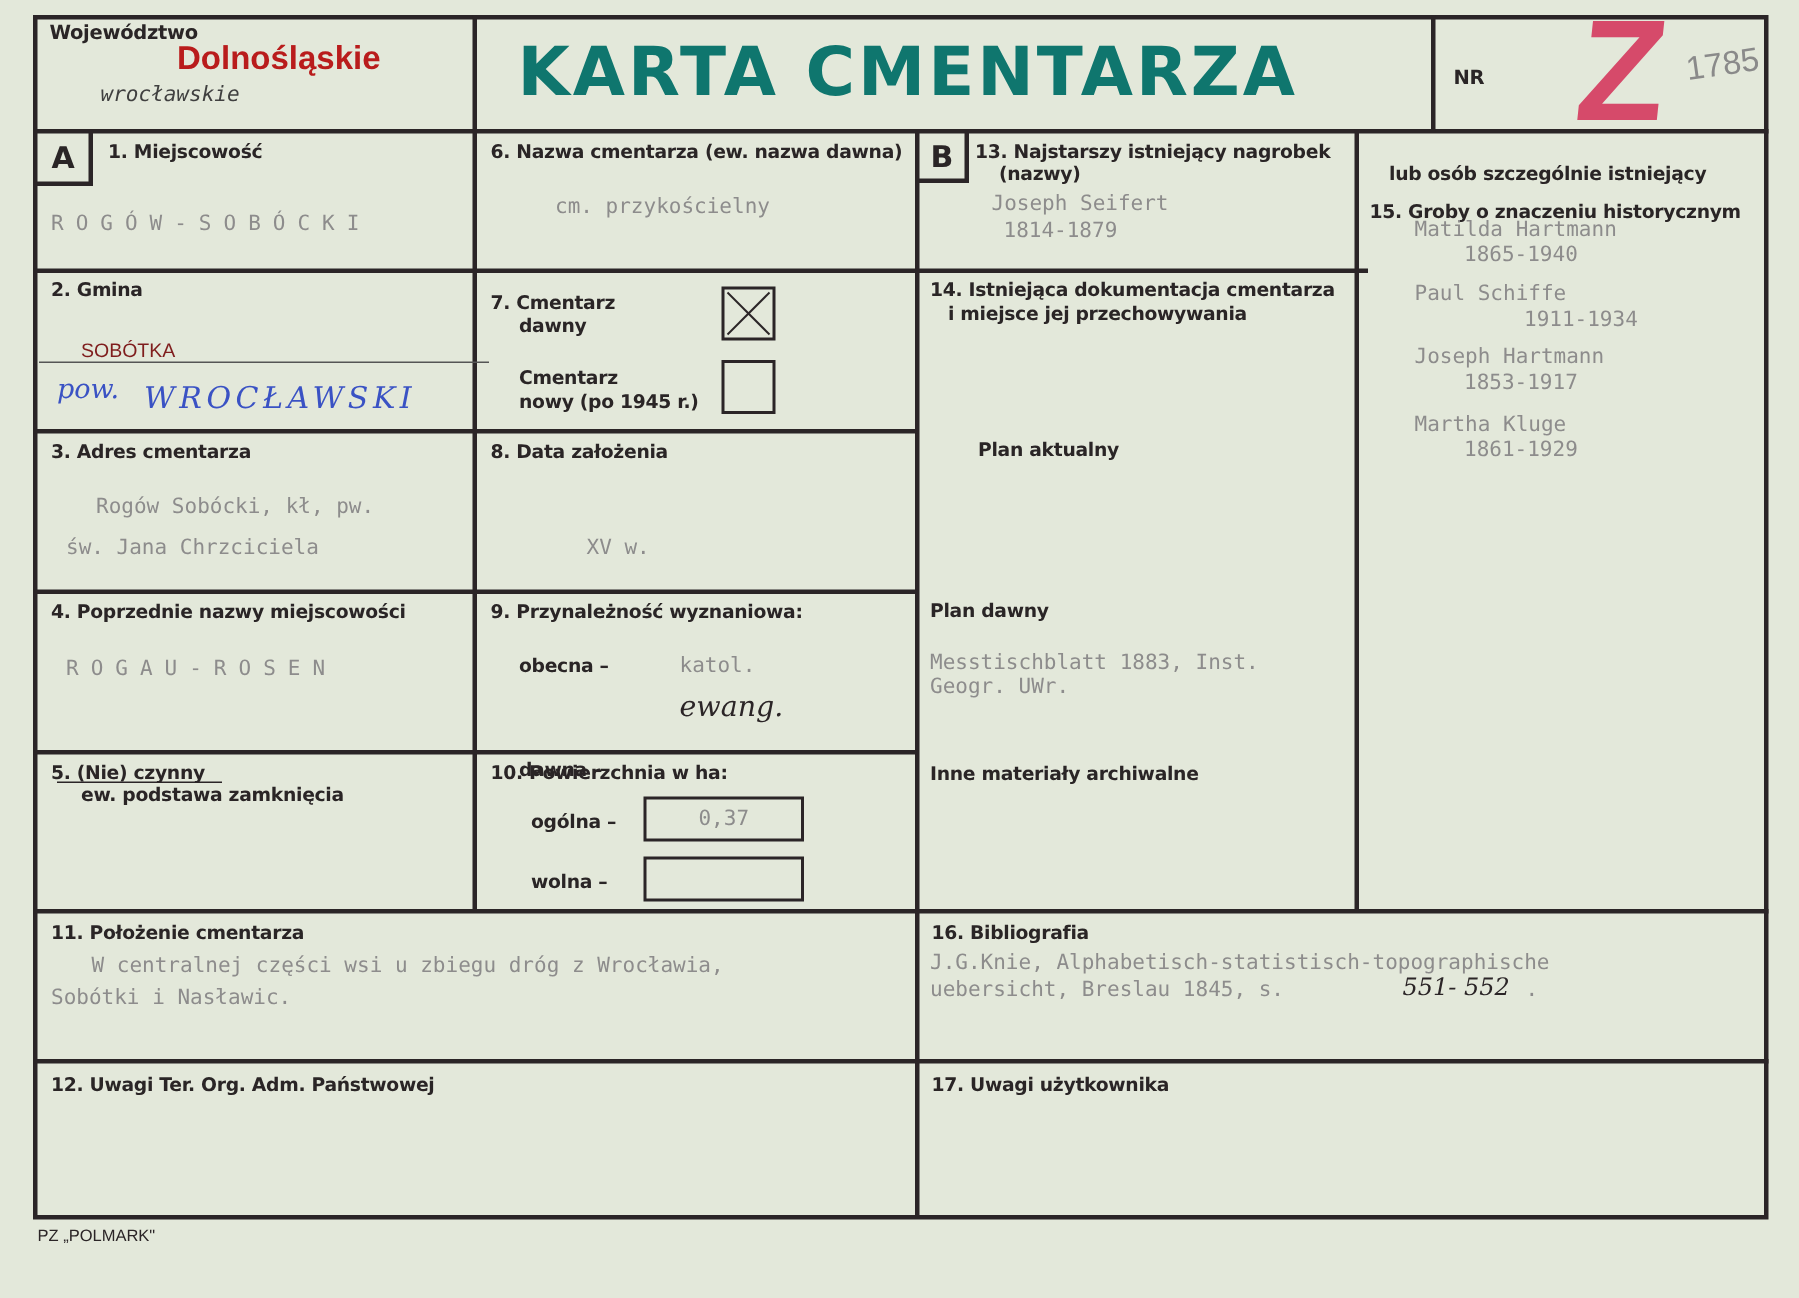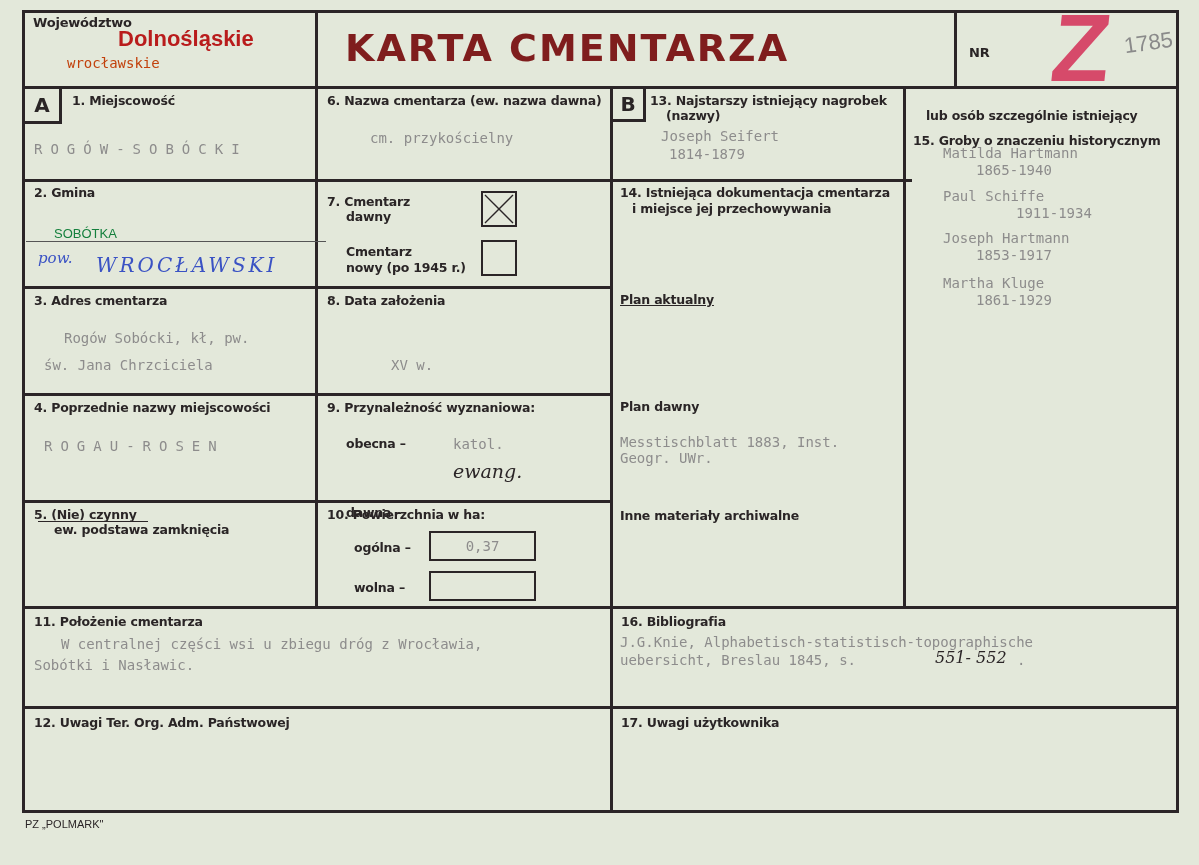--- a/index.html
+++ b/index.html
@@ -20,23 +20,23 @@
 <body>
 
 <div class="box" style="left:22px;top:10px;width:1157px;height:803px;"></div>
 
 <div class="hl" style="left:22px;top:86px;width:1157px;"></div>
 <div class="vl" style="left:315px;top:10px;height:78px;"></div>
 <div class="vl" style="left:954px;top:10px;height:78px;"></div>
 
 <div class="lbl" style="left:33px;top:15px;font-size:13px;">Województwo</div>
 <div class="abs" style="left:118px;top:26px;font-family:'Liberation Sans',sans-serif;font-weight:bold;font-size:22px;color:#b91c1c;">Dolnośląskie</div>
-<div class="typed" style="left:67px;top:55px;font-size:14px;color:#c2410c;">wrocławskie</div>
+<div class="typed" style="left:67px;top:55px;font-size:14px;color:#404040;font-style:italic;">wrocławskie</div>
 
-<div class="abs" style="left:345px;top:22px;font-family:'DejaVu Sans',sans-serif;font-weight:bold;font-size:38px;letter-spacing:2px;color:#7f1d1d;line-height:52px;">KARTA CMENTARZA</div>
+<div class="abs" style="left:345px;top:22px;font-family:'DejaVu Sans',sans-serif;font-weight:bold;font-size:45px;letter-spacing:2px;color:#0f766e;line-height:52px;">KARTA CMENTARZA</div>
 
 <div class="lbl" style="left:969px;top:45px;font-size:13px;">NR</div>
 <div class="abs" style="left:1052px;top:2px;font-family:'Liberation Sans',sans-serif;font-weight:bold;font-size:96px;color:#d64a6a;line-height:92px;transform:skewX(-6deg);">Z</div>
 <div class="hand" style="left:1124px;top:30px;font-size:22px;color:#8a8a8a;font-style:normal;font-family:'Liberation Sans',sans-serif;font-weight:normal;transform:rotate(-8deg);">1785</div>
 
 <div class="vl" style="left:315px;top:86px;height:522px;"></div>
 <div class="vl" style="left:610px;top:86px;height:725px;"></div>
 <div class="vl" style="left:903px;top:86px;height:522px;"></div>
 
 <div class="hl" style="left:22px;top:179px;width:890px;"></div>
@@ -46,22 +46,22 @@
 <div class="hl" style="left:22px;top:606px;width:1157px;"></div>
 <div class="hl" style="left:22px;top:706px;width:1157px;"></div>
 
 <div class="abs" style="left:26px;top:241px;width:300px;height:1px;background:#555;"></div>
 
 <div class="letterbox" style="left:22px;top:86px;width:40px;height:38px;line-height:32px;">A</div>
 <div class="lbl" style="left:72px;top:93px;">1. Miejscowość</div>
 <div class="typed spaced" style="left:34px;top:141px;">ROGÓW-SOBÓCKI</div>
 
 <div class="lbl" style="left:34px;top:185px;">2. Gmina</div>
-<div class="abs" style="left:54px;top:226px;font-family:'Liberation Sans',sans-serif;font-size:13px;color:#15803d;">SOBÓTKA</div>
-<div class="hand" style="left:38px;top:249px;font-size:15px;color:#3a52c4;">pow.</div>
+<div class="abs" style="left:54px;top:226px;font-family:'Liberation Sans',sans-serif;font-size:13px;color:#7f1d1d;">SOBÓTKA</div>
+<div class="hand" style="left:38px;top:249px;font-size:18px;color:#3a52c4;">pow.</div>
 <div class="hand" style="left:96px;top:253px;font-size:20px;letter-spacing:3px;color:#3a52c4;">WROCŁAWSKI</div>
 
 <div class="lbl" style="left:34px;top:293px;">3. Adres cmentarza</div>
 <div class="typed" style="left:64px;top:330px;">Rogów Sobócki, kł, pw.</div>
 <div class="typed" style="left:44px;top:357px;">św. Jana Chrzciciela</div>
 
 <div class="lbl" style="left:34px;top:400px;">4. Poprzednie nazwy miejscowości</div>
 <div class="typed spaced" style="left:44px;top:438px;">ROGAU-ROSEN</div>
 
 <div class="lbl" style="left:34px;top:507px;">5. (Nie) czynny</div>
@@ -99,21 +99,21 @@
 <div class="field" style="left:429px;top:571px;"></div>
 
 <div class="letterbox" style="left:610px;top:86px;width:36px;height:36px;line-height:30px;">B</div>
 <div class="lbl" style="left:650px;top:93px;">13. Najstarszy istniejący nagrobek</div>
 <div class="lbl" style="left:666px;top:108px;">(nazwy)</div>
 <div class="typed" style="left:661px;top:128px;">Joseph Seifert</div>
 <div class="typed" style="left:669px;top:146px;">1814-1879</div>
 
 <div class="lbl" style="left:620px;top:185px;">14. Istniejąca dokumentacja cmentarza</div>
 <div class="lbl" style="left:632px;top:201px;">i miejsce jej przechowywania</div>
-<div class="lbl" style="left:620px;top:292px;text-decoration:underline;">Plan aktualny</div>
+<div class="lbl" style="left:652px;top:292px;">Plan aktualny</div>
 <div class="lbl" style="left:620px;top:399px;">Plan dawny</div>
 <div class="typed" style="left:620px;top:434px;line-height:16px;">Messtischblatt 1883, Inst.</div>
 <div class="typed" style="left:620px;top:450px;line-height:16px;">Geogr. UWr.</div>
 <div class="lbl" style="left:620px;top:508px;">Inne materiały archiwalne</div>
 
 <div class="lbl" style="left:913px;top:93px;margin-top:40px;">15. Groby o znaczeniu historycznym</div>
 <div class="lbl" style="left:926px;top:108px;">lub osób szczególnie istniejący</div>
 
 <div>
   <div class="typed" style="left:943px;top:145px;">Matilda Hartmann</div>

